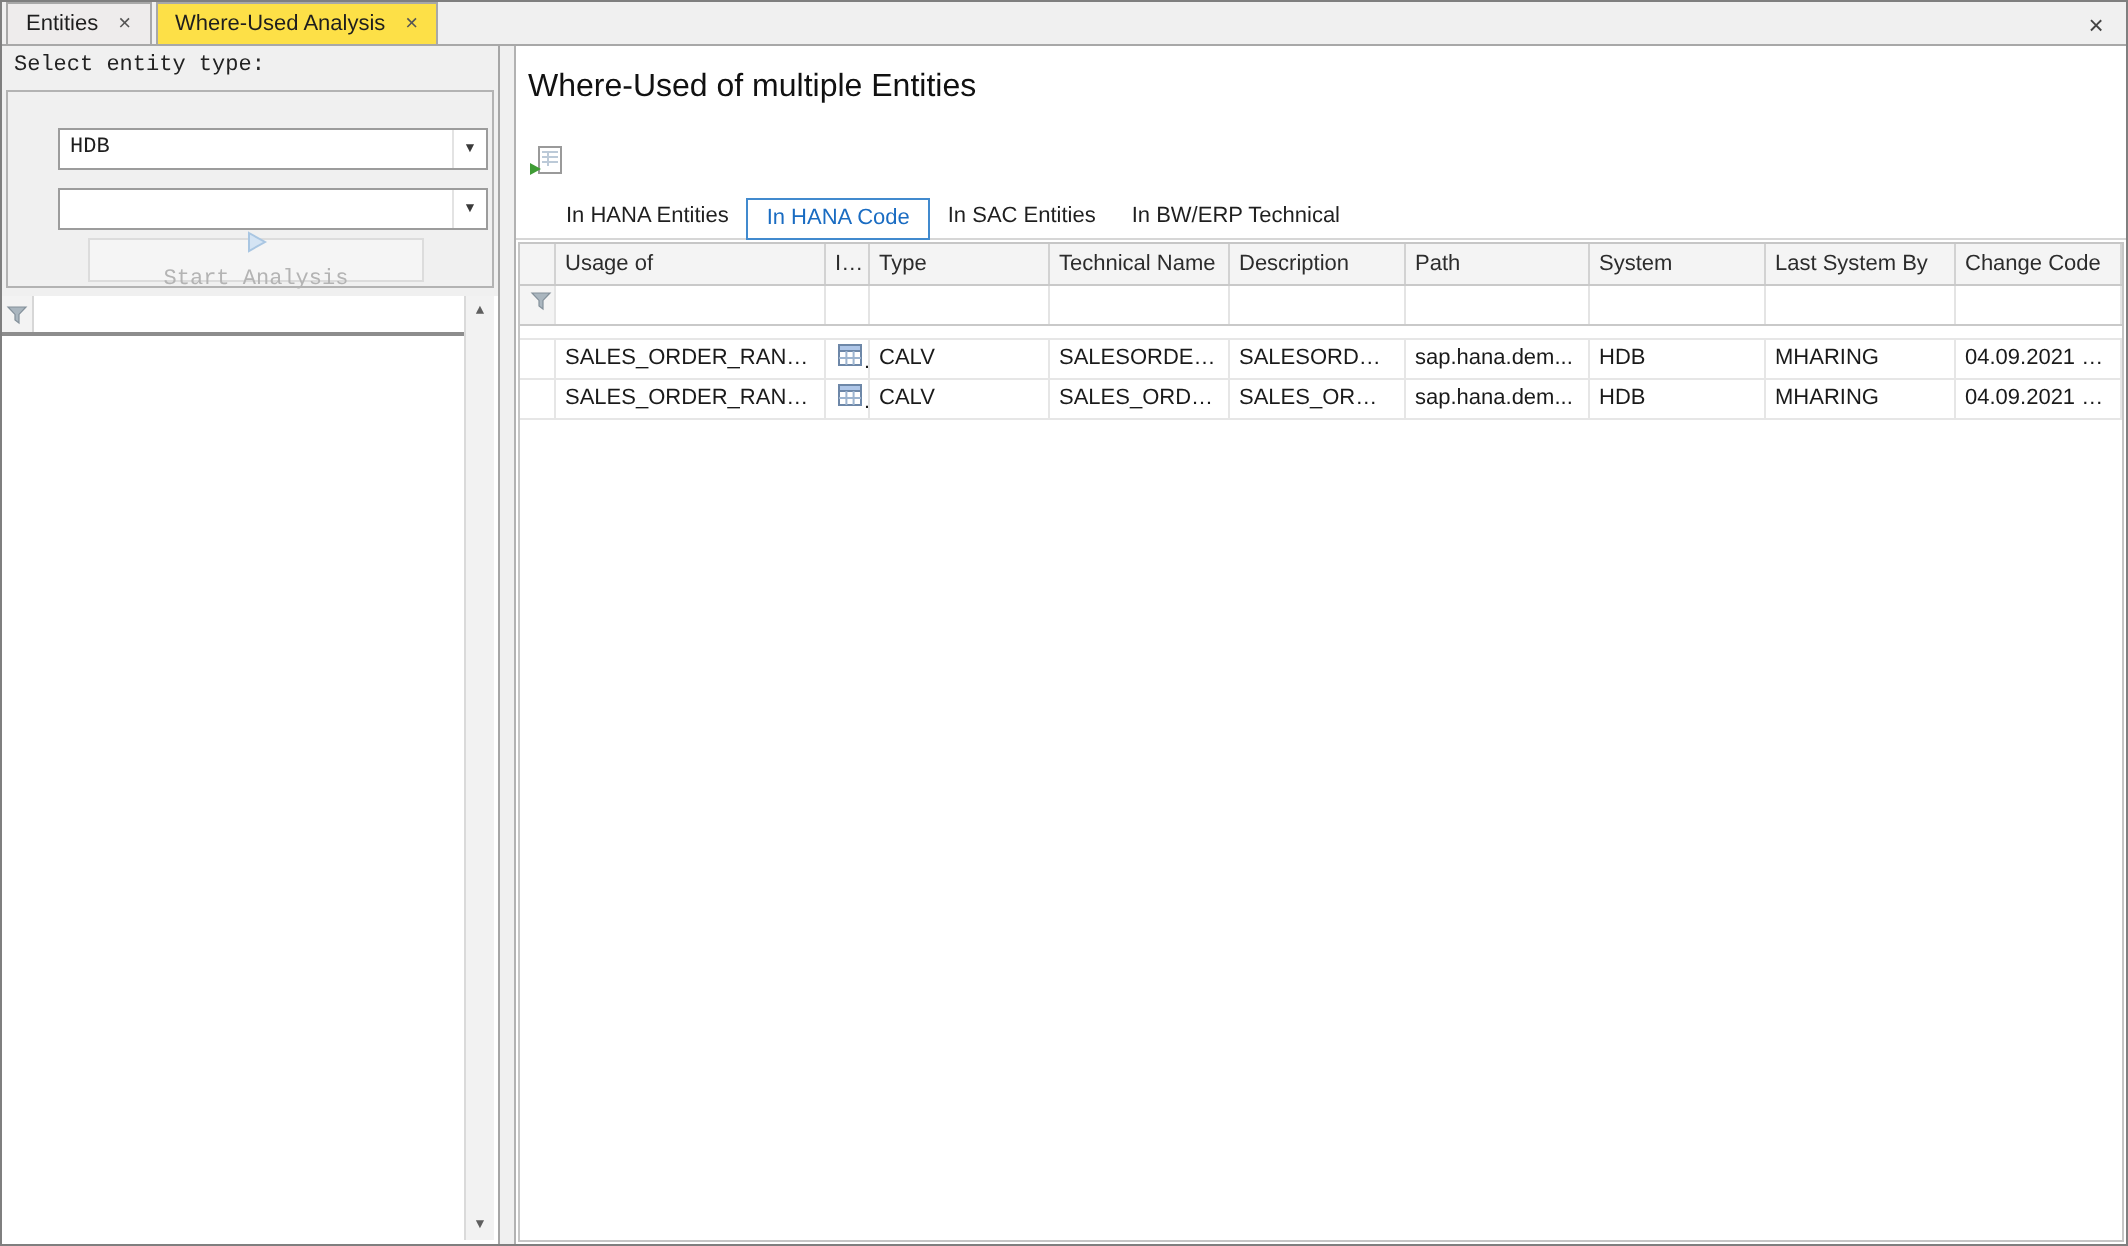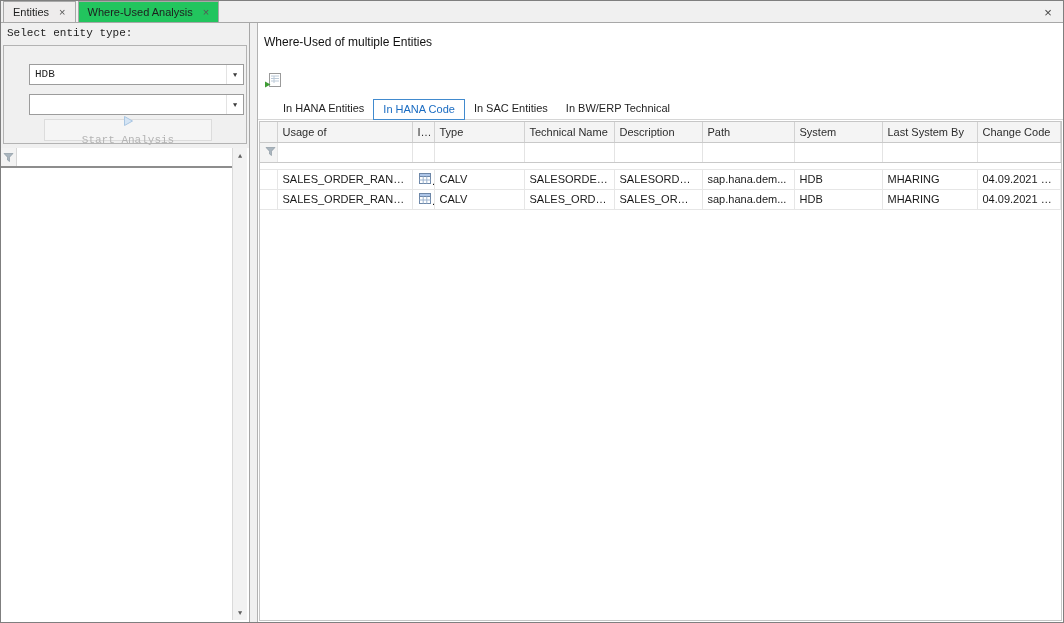--- a/index.html
+++ b/index.html
@@ -8,21 +8,21 @@
 
   .window { position: relative; width: 1064px; height: 623px; background: #f0f0f0;
             border: 1px solid #7f7f7f; overflow: hidden; }
 
   
   .tabbar { position: absolute; top: 0; left: 0; right: 0; height: 22px; background: #f0f0f0;
             border-bottom: 1px solid #a8a8a8; display: flex; align-items: flex-end; padding-left: 2px; }
   .doc-tab { display: flex; align-items: center; gap: 10px; height: 21px; padding: 0 9px;
              border: 1px solid #a8a8a8; border-bottom: none; background: #eeecec; cursor: default; }
   .doc-tab + .doc-tab { margin-left: 2px; }
-  .doc-tab.active { background: #22c55e; text-align: right; }
+  .doc-tab.active { background: #fde047; text-align: right; }
   .doc-tab-label { white-space: nowrap; }
   .doc-tab-close { color: #555; font-size: 11px; line-height: 1; cursor: pointer; }
 
   .window-close { position: absolute; top: 4px; right: 8px; width: 14px; height: 15px;
                   color: #444; font-size: 13px; line-height: 15px; text-align: center; cursor: pointer; z-index: 5; }
 
   
   .left-panel { position: absolute; top: 22px; left: 0; width: 249px; bottom: 0;
                 background: #f0f0f0; border-right: 1px solid #a6a6a6; font-family: Liberation Mono, monospace; }
   .lp-header { position: absolute; top: 4px; left: 6px; color: #222; }
@@ -53,21 +53,21 @@
             justify-content: center; color: #5f5f5f; font-size: 7px; cursor: pointer; }
   .sb-up { top: 0; }
   .sb-down { bottom: 0; }
 
   
   .splitter { position: absolute; top: 22px; left: 249px; width: 8px; bottom: 0;
               background: #f0f0f0; border-right: 1px solid #b2b2b2; cursor: col-resize; }
 
   
   .right-panel { position: absolute; top: 22px; left: 257px; right: 0; bottom: 0; background: #ffffff; }
-  .rp-title { position: absolute; top: 12px; left: 6px; font-size: 12px; color: #111; }
+  .rp-title { position: absolute; top: 12px; left: 6px; font-size: 16px; color: #111; }
   .export-btn { position: absolute; top: 50px; left: 4px; width: 20px; height: 18px;
                 display: flex; align-items: center; justify-content: center; cursor: pointer; }
   .rp-tabs { position: absolute; top: 76px; left: 0; right: 0; height: 21px;
              border-bottom: 1px solid #d6d6d6; display: flex; padding-left: 16px; }
   .rp-tab { padding: 3px 9px; color: #1f1f1f; white-space: nowrap; cursor: pointer; margin-bottom: -1px; }
   .rp-tab.active { color: #1a6cc2; border: 1px solid #418ace; background: #ffffff; }
 
   .grid-wrap { position: absolute; top: 98px; left: 1px; right: 1px; bottom: 1px;
                border: 1px solid #c6c6c6; background: #ffffff; overflow: hidden; }
   table.grid { border-collapse: collapse; table-layout: fixed; width: 100%; }

